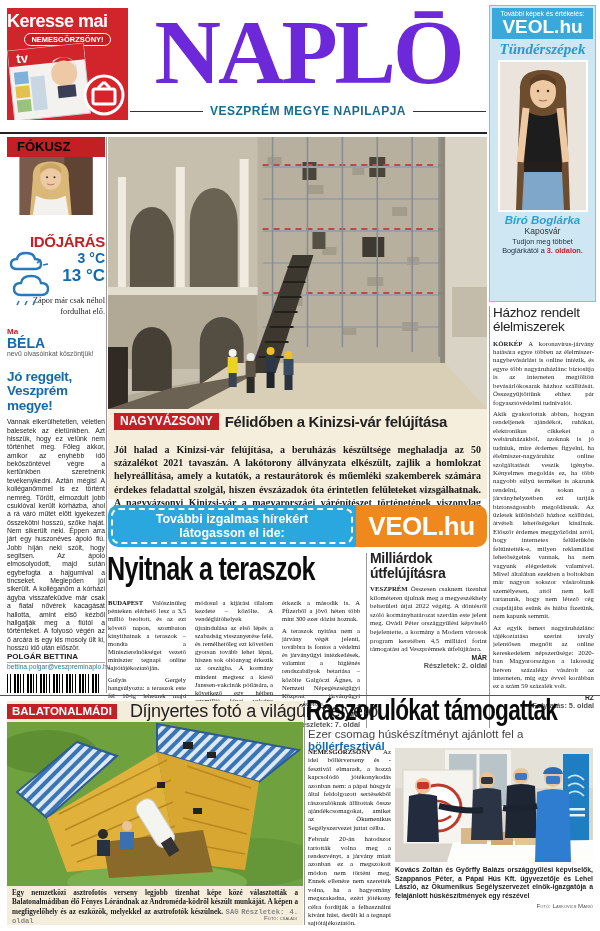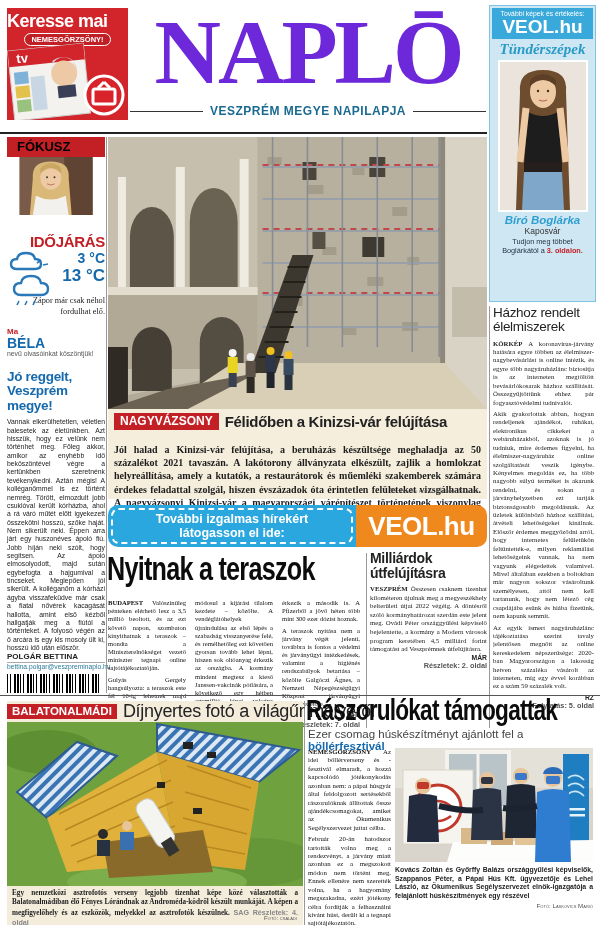--- a/index.html
+++ b/index.html
@@ -96,27 +96,27 @@
   .roads-title{font-weight:bold;font-size:14px;line-height:1.08;letter-spacing:-.3px}
   .roads-body{font-family:"Liberation Serif",serif;font-size:6.8px;line-height:1.26;text-align:justify;margin-top:4px}
 
   
   #groceries{left:493px;top:306px;width:101px;height:424px;position:absolute;overflow:hidden}
   .g-title{font-weight:normal;font-size:13.5px;line-height:1.06;letter-spacing:-.3px}
   .g-body{font-family:"Liberation Serif",serif;font-size:6.8px;line-height:1.24;text-align:justify;margin-top:5px}
   .g-body p{margin:0 0 3px}
 
   
-  #astro-title-row{left:7px;top:701px;width:296px;height:21px;background:#f4eddc;display:flex;align-items:center;gap:6px}
+  #astro-title-row{left:7px;top:701px;width:296px;height:21px;background:#f4eddc;display:flex;align-items:center;gap:13px}
   .astro-tag{background:#c32026;color:#fff;font-weight:bold;font-size:11.5px;padding:1px 5px 2px;white-space:nowrap}
   .astro-title{font-weight:normal;font-size:18px;letter-spacing:-.3px;white-space:nowrap}
   #astro-photo{left:7px;top:722px;width:296px;height:164px}
   #astro-cap{left:7px;top:886px;width:296px;height:39px;background:#f4eddc;box-sizing:border-box;padding:3px 5px;
              font-family:"Liberation Serif",serif;font-weight:bold;font-size:7.2px;line-height:1.3;text-align:justify;position:absolute}
-  .cap-sign{font-family:Liberation Sans, sans-serif;color:#888;font-weight:bold}
+  .cap-sign{font-family:Liberation Mono, monospace;color:#888;font-weight:bold}
   .astro-credit{position:absolute;right:6px;bottom:3px;font-size:6.2px;color:#555;font-variant:small-caps;
                 font-family:"Liberation Sans",sans-serif;font-weight:normal}
 
   
   #ch-title{left:306px;top:694px;font-size:29px;font-weight:bold;letter-spacing:-1px;color:#0c0c0c;
             transform:scaleX(.78);transform-origin:left top;white-space:nowrap}
   #ch-sub{left:308px;top:728px;width:290px;font-size:11.5px;color:#444}
   #ch-sub .hl{color:#1569ad;font-weight:bold}
   #ch-col{left:308px;top:748px;width:83px;height:181px}
   #ch-photo{left:395px;top:748px;width:198px;height:114px}

